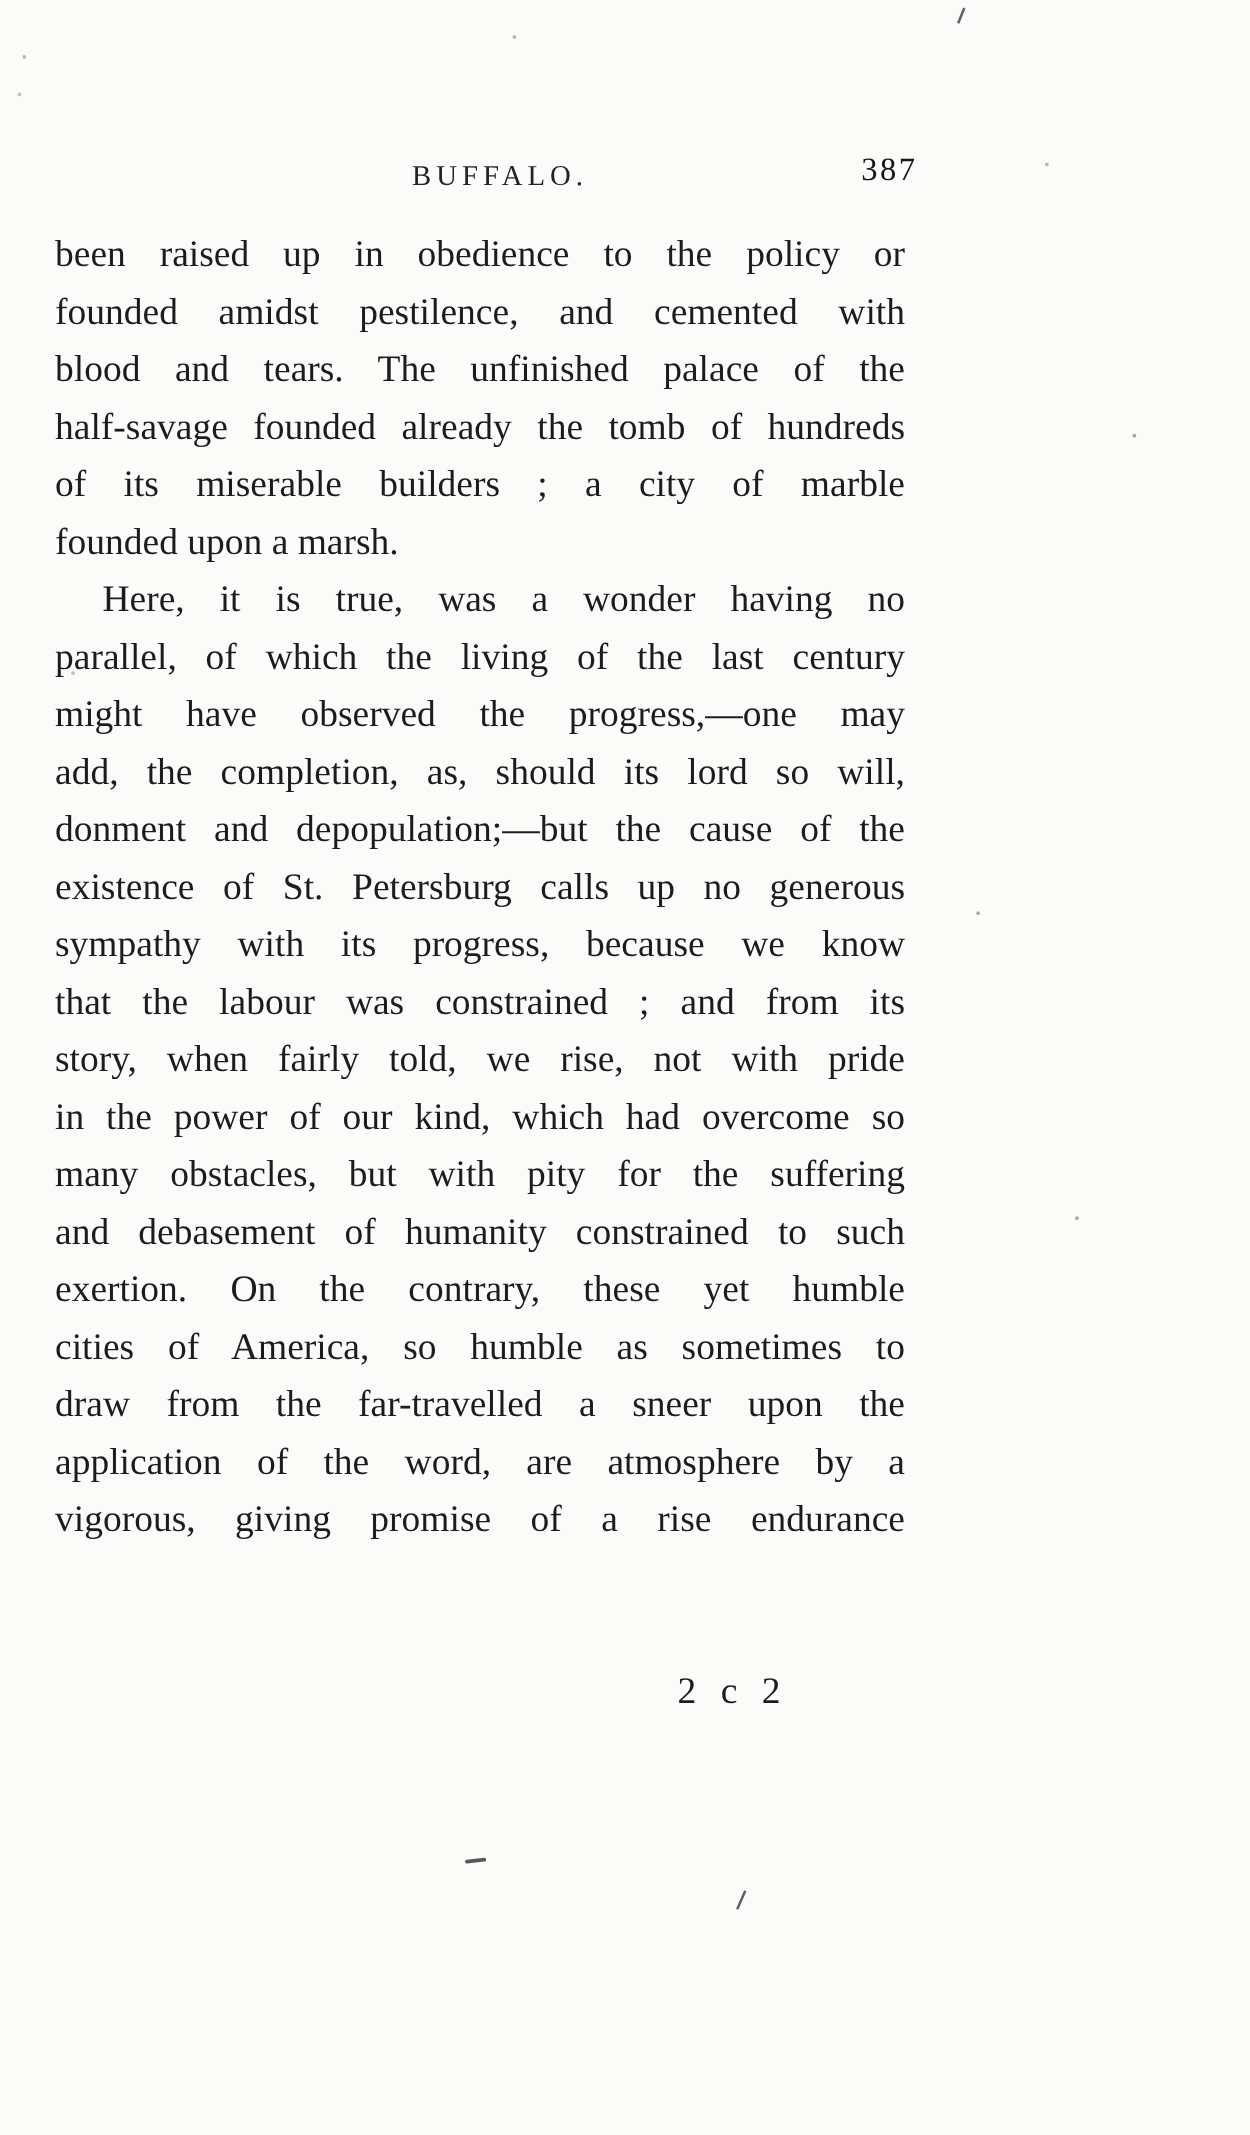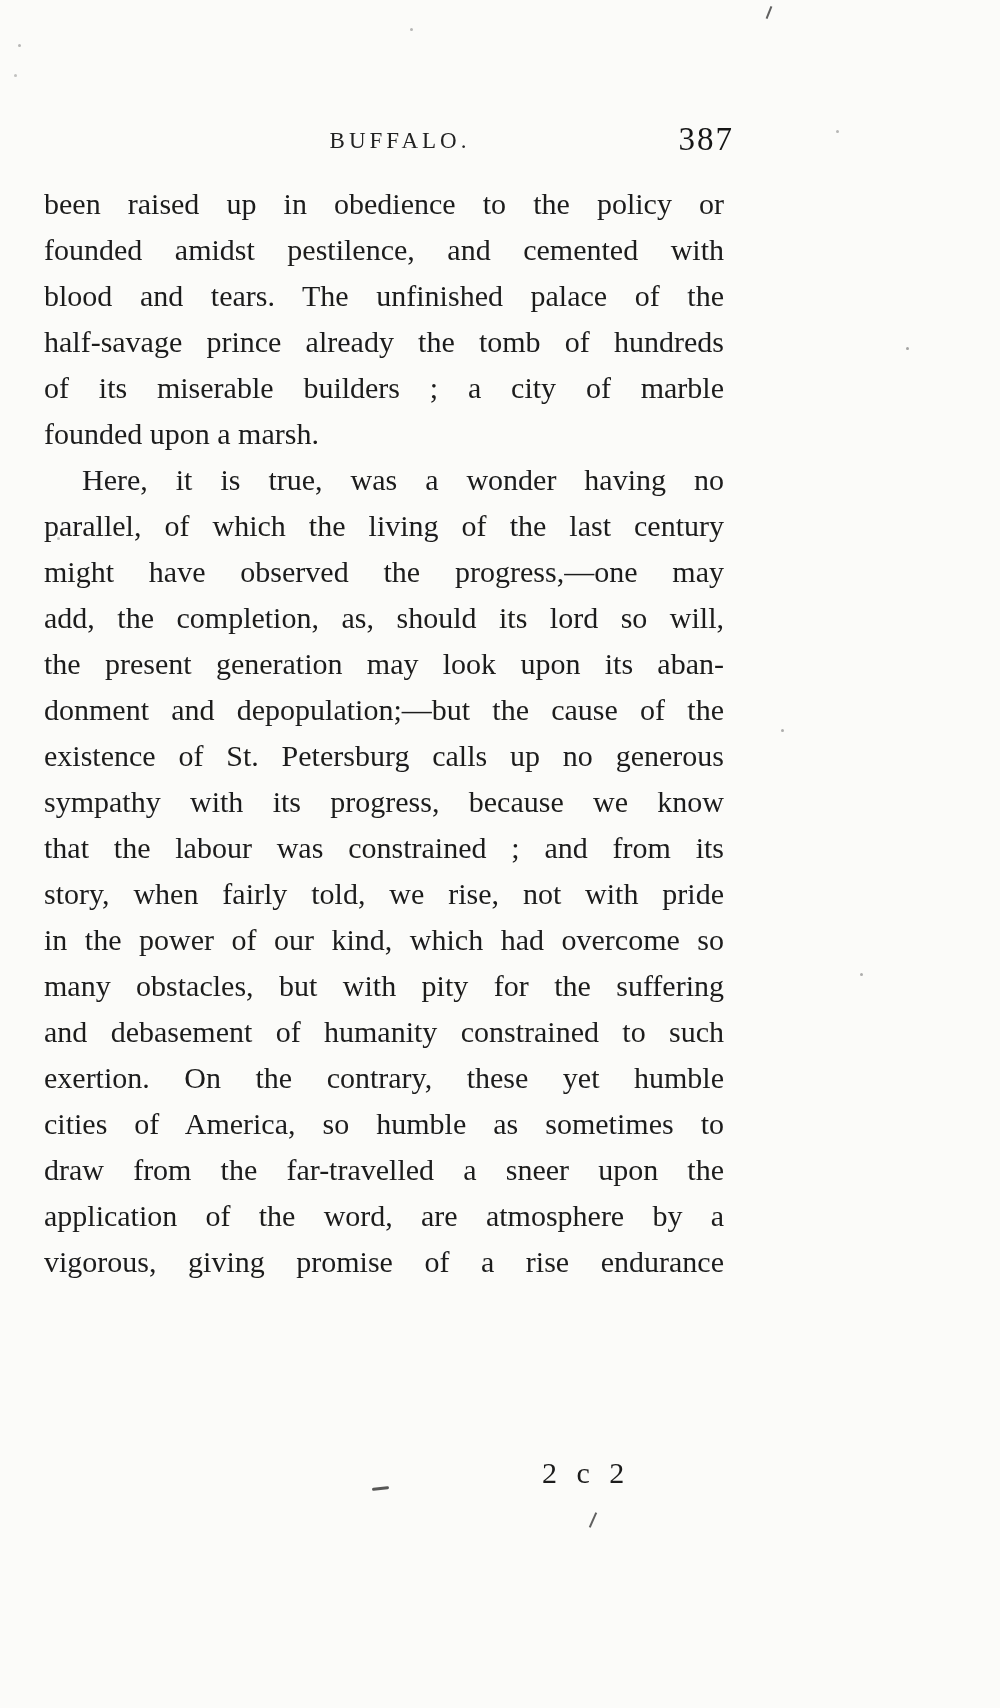--- a/index.html
+++ b/index.html
@@ -29,21 +29,21 @@
     display: block;
     text-align: center;
     font-size: 23px;
     letter-spacing: 4px;
     color: #222;
   }
   .page-number {
     position: absolute;
     right: 6px;
     top: -7px;
-    font-size: 33px;
+    font-size: 26px;
     letter-spacing: 2px;
     color: #161616;
   }
   
   .text-block {
     position: absolute;
     top: 181px;
     left: 44px;
     width: 680px;
     font-size: 30px;
@@ -58,21 +58,21 @@
   }
   .line.justified {
     text-align-last: justify;
   }
   .line.indented {
     text-indent: 38px;
   }
   
   .page-footer {
     position: absolute;
-    top: 1456px;
+    top: 1336px;
     left: 60px;
     width: 680px;
   }
   .signature-mark {
     display: inline-block;
     margin-left: 482px;
     font-size: 30px;
     letter-spacing: 6px;
     color: #1c1c1c;
   }
@@ -101,30 +101,29 @@
   <header class="page-header">
     <span class="running-title">BUFFALO.</span>
     <span class="page-number">387</span>
   </header>
 
   <main class="text-block">
       <div class="paragraph">
         <div class="line justified">been raised up in obedience to the policy or</div>
         <div class="line justified">founded amidst pestilence, and cemented with</div>
         <div class="line justified">blood and tears.  The unfinished palace of the</div>
-        <div class="line justified">half-savage prince already the tomb of hundreds</div>
+        <div class="line justified">half-savage founded already the tomb of hundreds</div>
         <div class="line justified">of its miserable builders ;  a city of marble</div>
         <div class="line">founded upon a marsh.</div>
       </div>
       <div class="paragraph">
         <div class="line justified indented">Here, it is true, was a wonder having no</div>
         <div class="line justified">parallel, of which the living of the last century</div>
         <div class="line justified">might have observed the progress,—one may</div>
         <div class="line justified">add, the completion, as, should its lord so will,</div>
-        <div class="line justified">the present generation may look upon its aban-</div>
         <div class="line justified">donment and depopulation;—but the cause of the</div>
         <div class="line justified">existence of St. Petersburg calls up no generous</div>
         <div class="line justified">sympathy with its progress, because we know</div>
         <div class="line justified">that the labour was constrained ; and from its</div>
         <div class="line justified">story, when fairly told, we rise, not with pride</div>
         <div class="line justified">in the power of our kind, which had overcome so</div>
         <div class="line justified">many obstacles, but with pity for the suffering</div>
         <div class="line justified">and debasement of humanity constrained to such</div>
         <div class="line justified">exertion.  On the contrary, these yet humble</div>
         <div class="line justified">cities of America, so humble as sometimes to</div>

